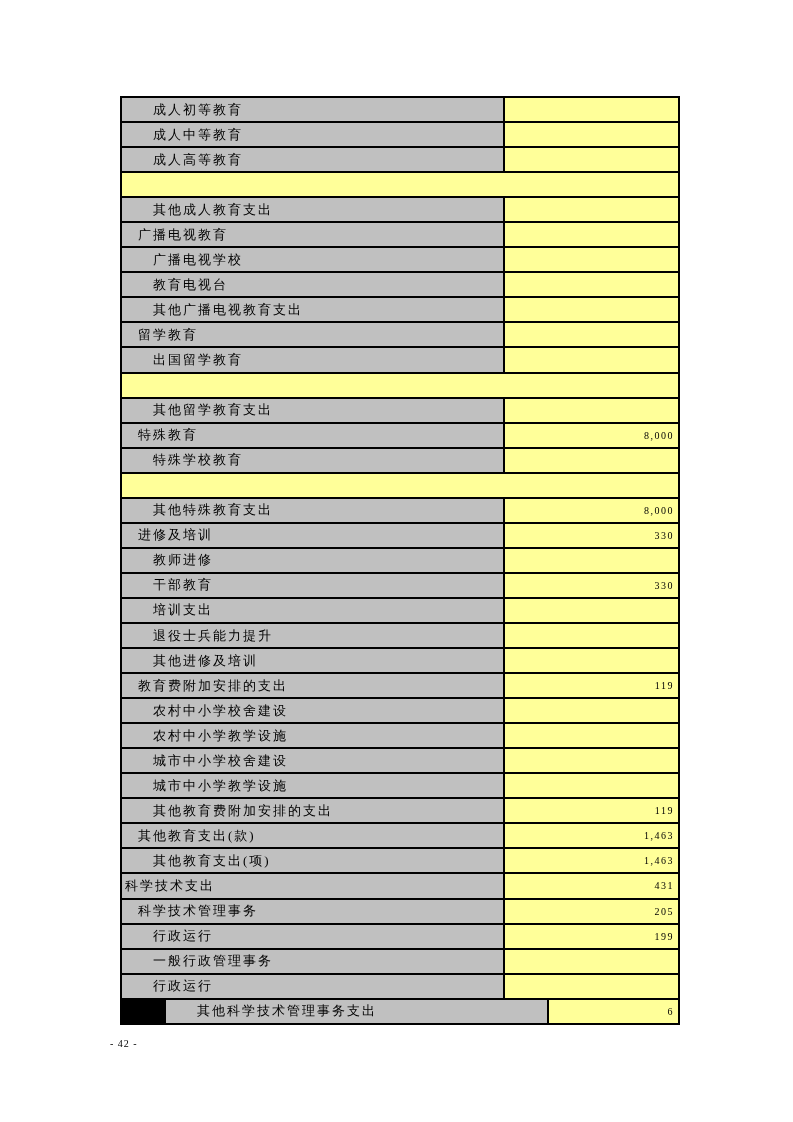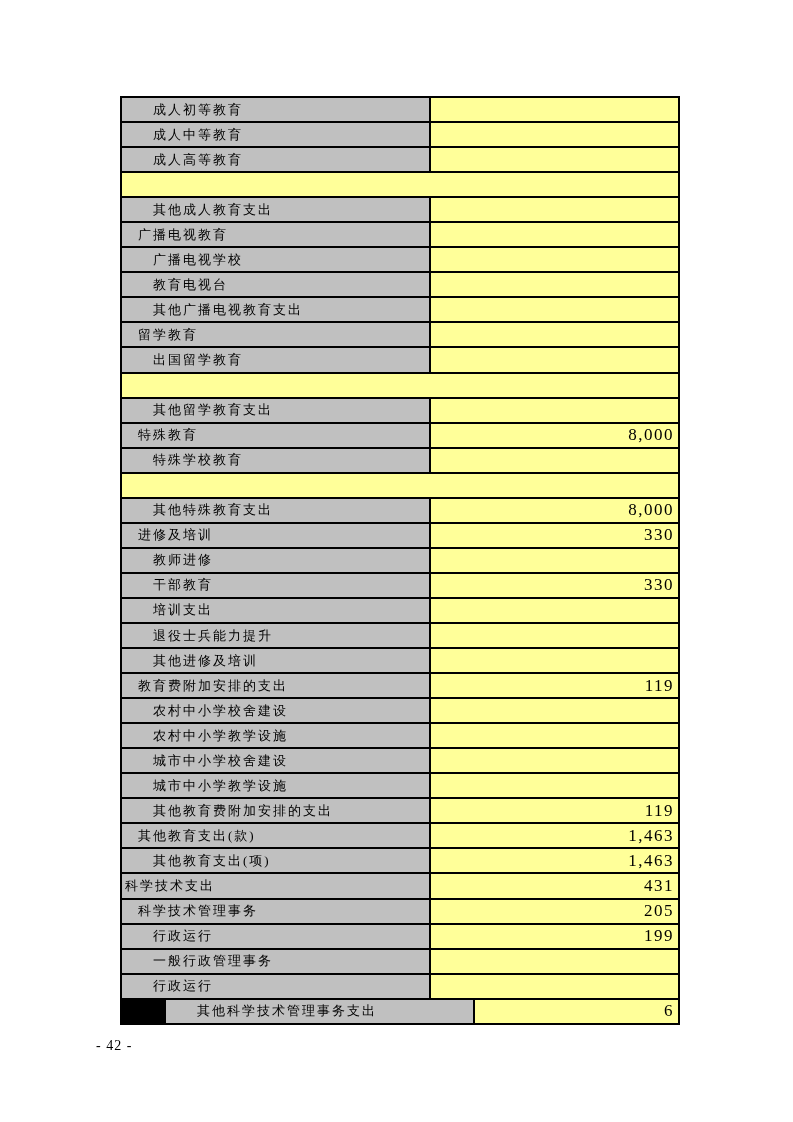--- a/index.html
+++ b/index.html
@@ -37,52 +37,52 @@
     min-height: 0;
     display: flex;
     border-bottom: 2px solid var(--border-color, #000);
     box-sizing: border-box;
   }
   .t-row:last-child {
     border-bottom: none;
     padding-left: 44px;
   }
   .cell-label {
-    width: 309px;
+    width: 383px;
     box-sizing: border-box;
     background: var(--label-bg, #c0c0c0);
     border-right: 2px solid var(--border-color, #000);
     display: flex;
     align-items: center;
     font-size: 13px;
     letter-spacing: 2px;
     white-space: nowrap;
     overflow: hidden;
   }
   .cell-value {
     flex: 1;
     box-sizing: border-box;
     background: var(--value-bg, #ffff99);
     display: flex;
     align-items: center;
     justify-content: flex-end;
     padding-right: 4px;
-    font-size: 17px;
+    font-size: 10px;
     letter-spacing: 1.5px;
     white-space: nowrap;
     overflow: hidden;
   }
   .indent-0 { padding-left: 3px; }
   .indent-1 { padding-left: 16px; }
   .indent-2 { padding-left: 31px; }
   .page-number {
     position: absolute;
-    left: 96px;
+    left: 110px;
     top: 1038px;
-    font-size: 14px;
+    font-size: 10px;
     letter-spacing: 1px;
     color: #000;
   }
 </style>
 </head>
 <body style="--page-bg: #ffffff; --label-bg: #c0c0c0; --value-bg: #ffff99; --border-color: #000000;">
 
 <div class="page">
 
   <div class="budget-table" id="budget-table">

